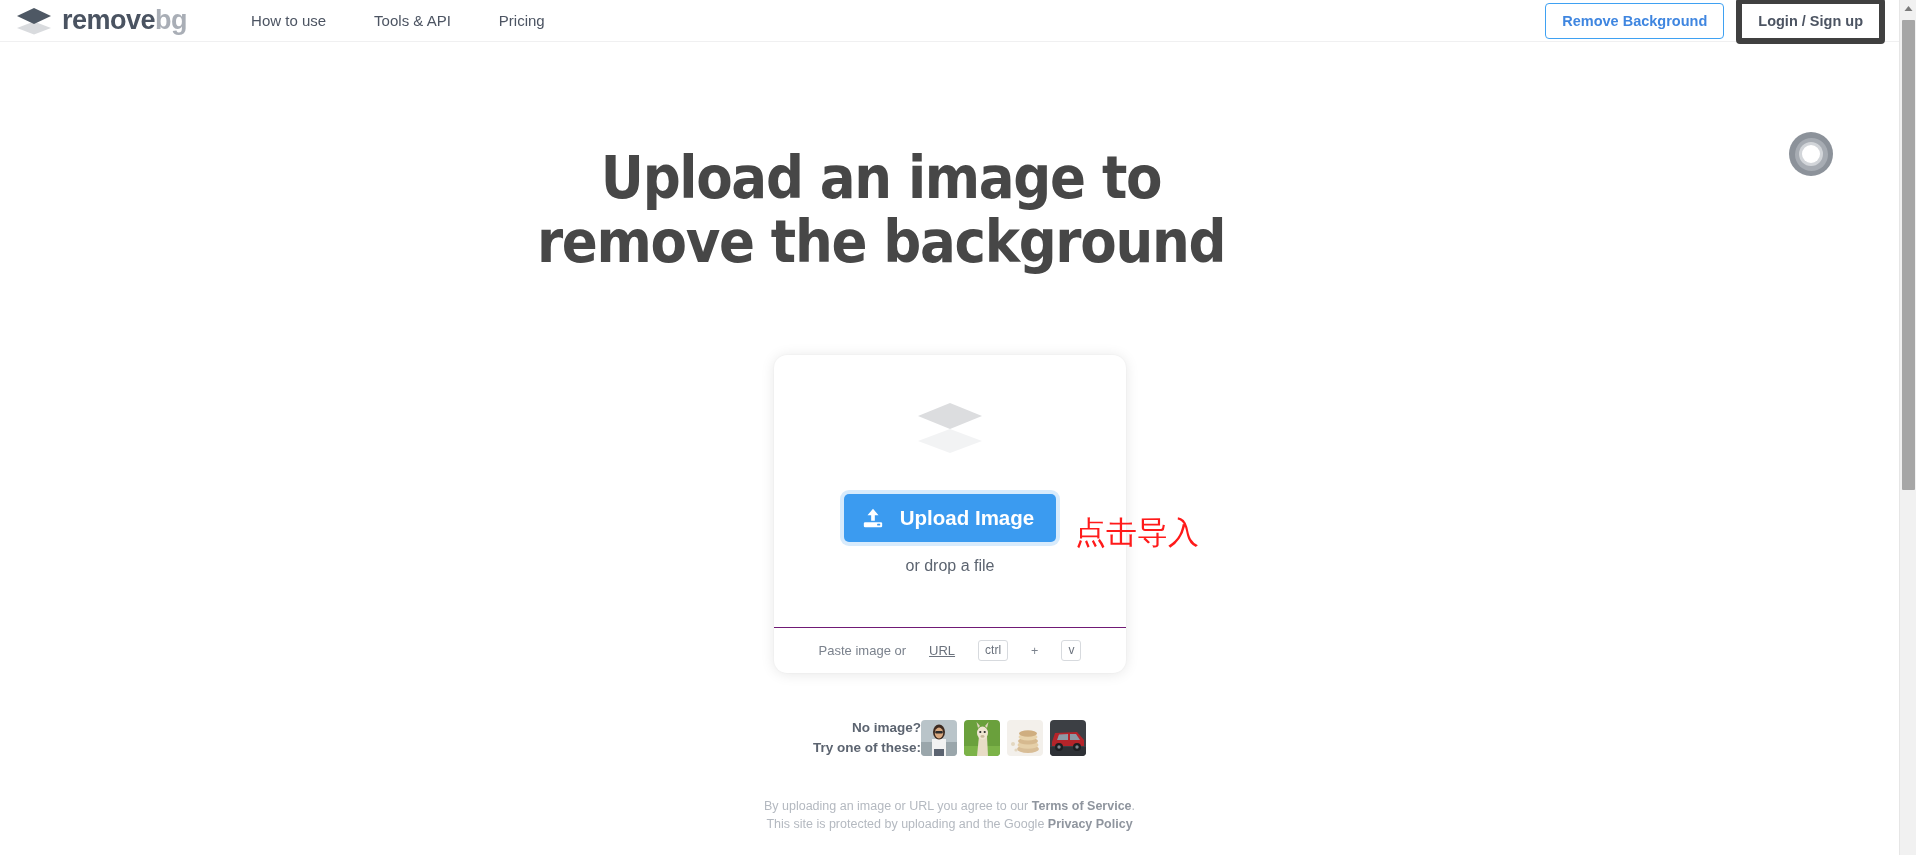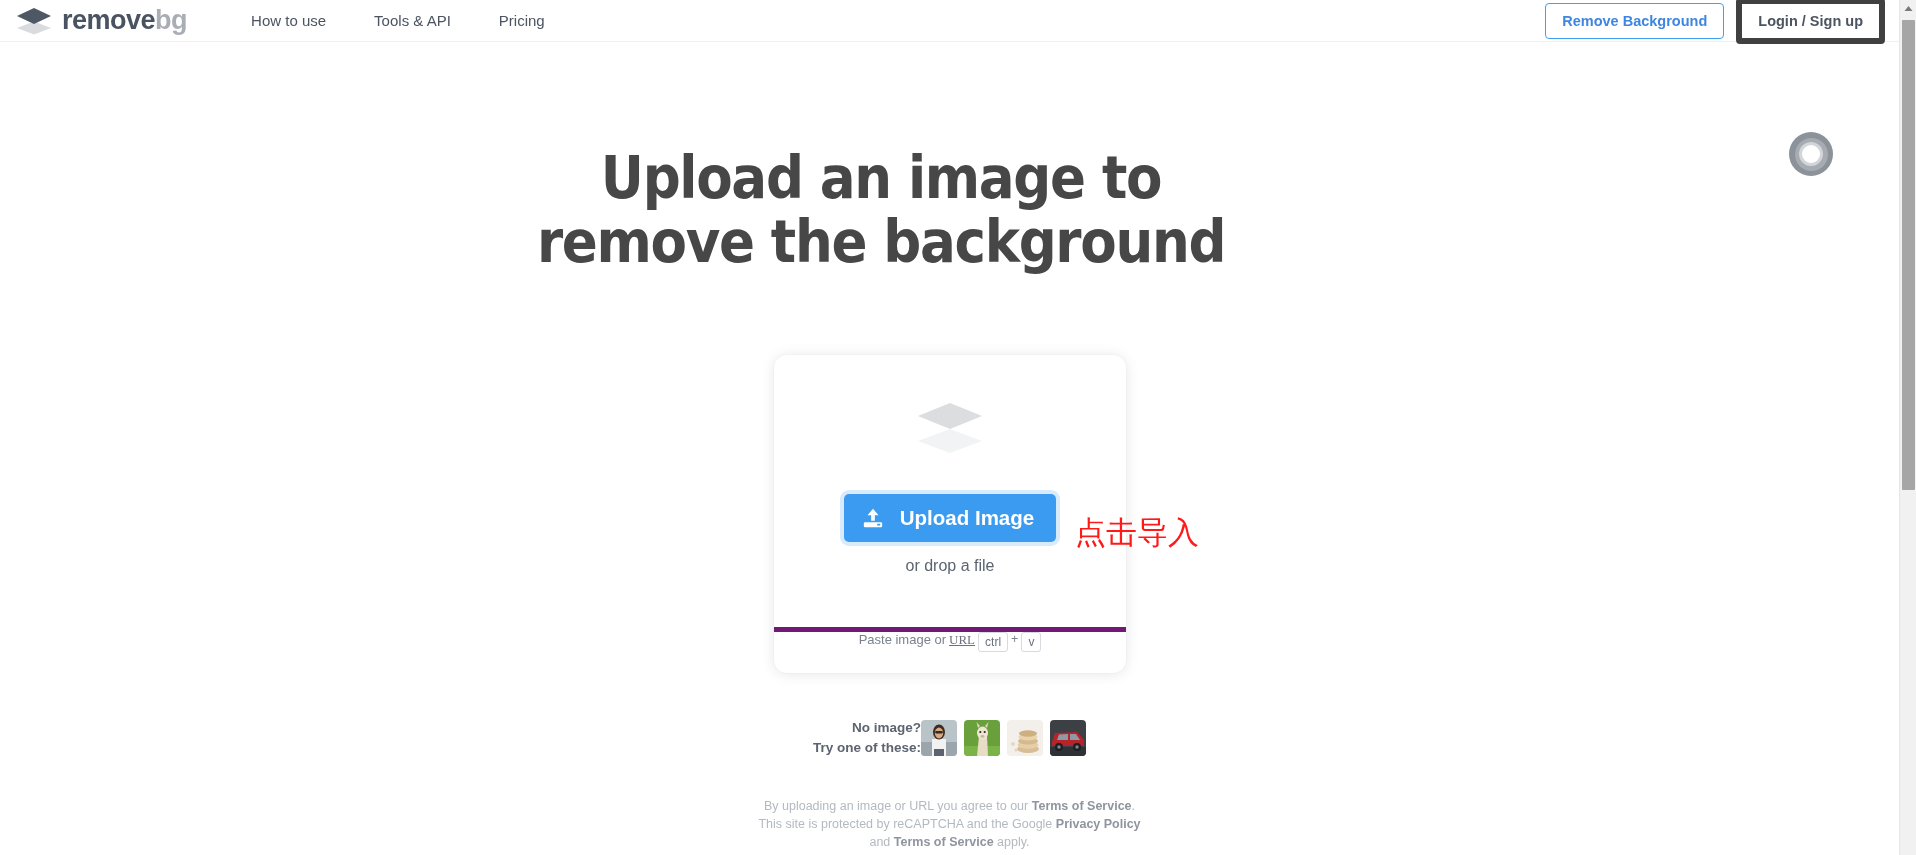--- a/index.html
+++ b/index.html
@@ -89,26 +89,26 @@
     white-space: nowrap;
     font-family: "Liberation Sans", sans-serif;
   }
   .upload-icon { width: 22px; height: 22px; display: block; }
 
   .drop-text {
     margin-top: 15px; font-size: 16px; color: #5c6470;
   }
 
   .card-footer {
-    height: 46px; border-top: 5px solid #701a75;
-    display: flex; align-items: flex-start; justify-content: center;
-    gap: 3px; font-size: 13px; color: #7b828d;
+    height: 46px; border-top: 1px solid #701a75;
+    display: flex; align-items: center; justify-content: center;
+    gap: 23px; font-size: 13px; color: #7b828d;
   }
   .card-footer .url-link {
-    color: #6b727d; text-decoration: underline; cursor: pointer; font-family: Liberation Serif, serif;
+    color: #6b727d; text-decoration: underline; cursor: pointer;
   }
   .keycap {
     border: 1px solid #d7dade; border-radius: 3px;
     padding: 2px 6px; font-size: 12px; color: #6b727d;
     background: #fff; line-height: 1.2;
   }
   .plus { color: #7b828d; font-size: 12.5px; }
 
   
   .annotation {
@@ -309,24 +309,21 @@
       </svg>
     </span>
   </div>
 </div>
 
 <div class="legal">
   <div>
     <span>By uploading an image or URL you agree to our </span><b>Terms of Service</b><span>.</span>
   </div>
   <div>
-    <span>This site is protected by reCAPTCHA and the Google </span><b>Privacy Policy</b>
-  </div>
-  <div>
-    <span>and </span><b>Terms of Service</b><span> apply.</span>
+    <span>This site is protected by uploading and the Google </span><b>Privacy Policy</b>
   </div>
 </div>
 
 <div class="ring-indicator">
   <div class="r2">
     <div class="r3">
       <div class="r4"></div>
     </div>
   </div>
 </div>

